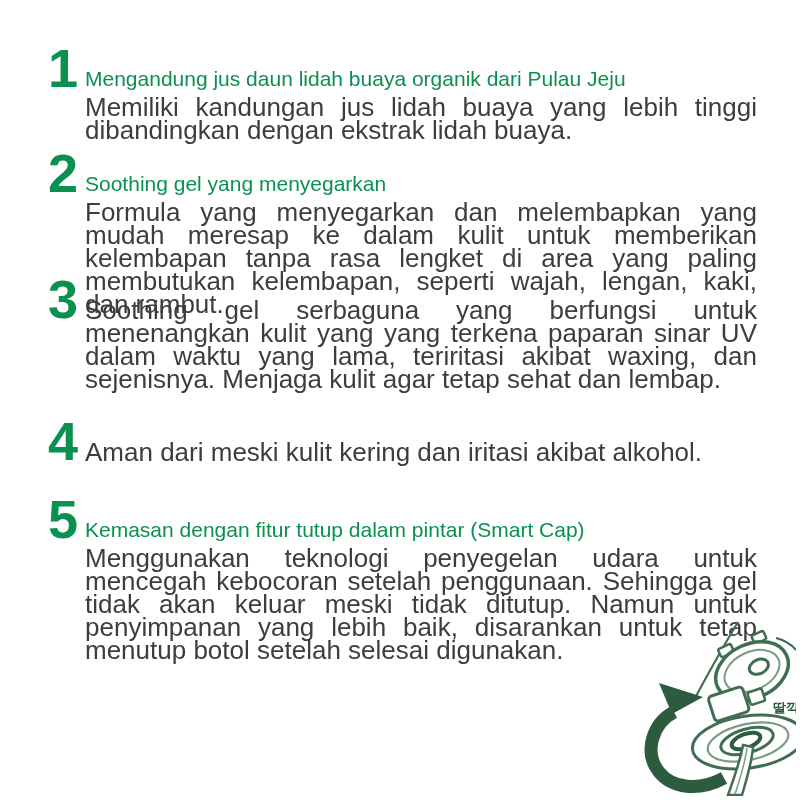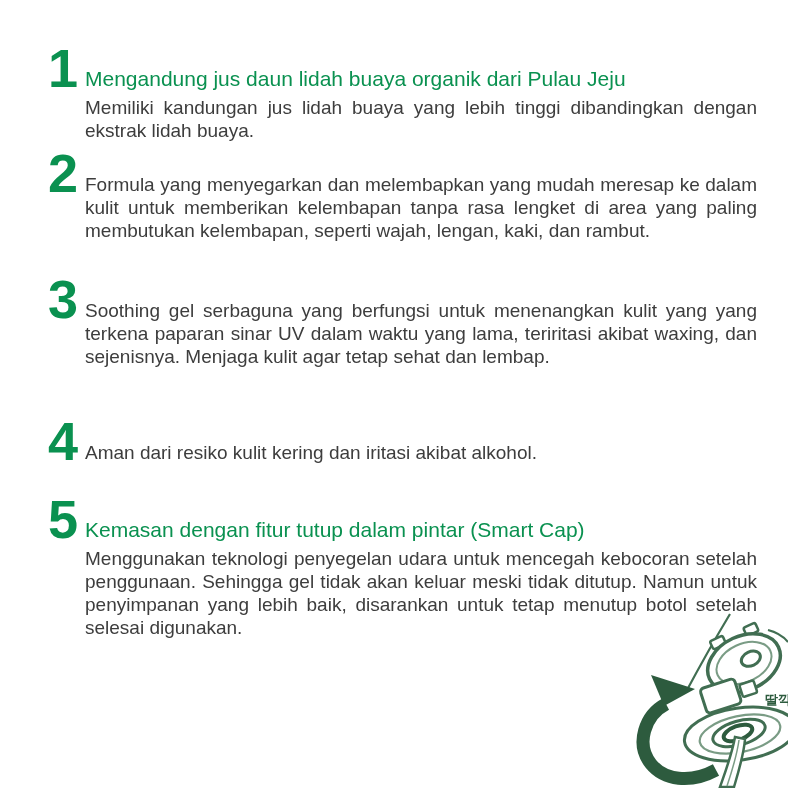--- a/index.html
+++ b/index.html
@@ -13,24 +13,24 @@
     font-size:54px; line-height:1; font-weight:700;
     color:var(--accent, #0a9150); letter-spacing:-1px;
   }
   .content { margin-left:37px; }
   .heading {
     margin:0; font-size:21px; line-height:28px; font-weight:400;
     color:var(--accent, #0a9150);
   }
   .heading.justify { text-align:justify; }
   .body {
-    margin:3px 0 0 0; font-size:19px; line-height:23px;
+    margin:3px 0 0 0; font-size:26px; line-height:23px;
     color:var(--body-text, #3d3d3d); text-align:justify;
   }
-  .illustration { position:absolute; right:0; bottom:0; width:170px; height:176px; margin:12px; }
+  .illustration { position:absolute; right:0; bottom:0; width:170px; height:176px; margin:4px; }
   .ill-dark  { fill:var(--ill-dark, #2d5b3e); }
   .stroke-dark  { stroke:var(--ill-dark, #2d5b3e); fill:none; }
   .stroke-mid   { stroke:var(--ill-mid, #416e52); fill:none; }
   .stroke-light { stroke:var(--ill-light, #7a9c85); fill:none; }
   .fill-white-mid { fill:#ffffff; stroke:var(--ill-mid, #416e52); }
   .caption-ko {
     fill:var(--ill-dark, #2d5b3e); font-family:"DejaVu Sans", sans-serif;
     font-size:13px; font-weight:700;
   }
 </style>
@@ -43,35 +43,36 @@
     <div class="num">1</div>
     <div class="content">
       <h2 class="heading">Mengandung jus daun lidah buaya organik dari Pulau Jeju</h2>
       <p class="body">Memiliki kandungan jus lidah buaya yang lebih tinggi dibandingkan dengan ekstrak lidah buaya.</p>
     </div>
   </section>
 
   <section class="item" style="top:170px">
     <div class="num">2</div>
     <div class="content">
+      <h2 class="heading">Soothing gel yang menyegarkan</h2>
       <p class="body">Formula yang menyegarkan dan melembapkan yang mudah meresap ke dalam kulit untuk memberikan kelembapan tanpa rasa lengket di area yang paling membutukan kelembapan, seperti wajah, lengan, kaki, dan rambut.</p>
     </div>
   </section>
 
   <section class="item" style="top:296px">
     <div class="num">3</div>
     <div class="content">
       <p class="body">Soothing gel serbaguna yang berfungsi untuk menenangkan kulit yang yang terkena paparan sinar UV dalam waktu yang lama, teriritasi akibat waxing, dan sejenisnya. Menjaga kulit agar tetap sehat dan lembap.</p>
     </div>
   </section>
 
   <section class="item" style="top:438px">
     <div class="num">4</div>
     <div class="content">
-      <p class="body">Aman dari resiko kulit kering dan iritasi akibat alkohol.</p>
+      <p class="body">Aman dari meski kulit kering dan iritasi akibat alkohol.</p>
     </div>
   </section>
 
   <section class="item" style="top:516px">
     <div class="num">5</div>
     <div class="content">
       <h2 class="heading">Kemasan dengan fitur tutup dalam pintar (Smart Cap)</h2>
       <p class="body">Menggunakan teknologi penyegelan udara untuk mencegah kebocoran setelah penggunaan. Sehingga gel tidak akan keluar meski tidak ditutup. Namun untuk penyimpanan yang lebih baik, disarankan untuk tetap menutup botol setelah selesai digunakan.</p>
     </div>
   </section>

